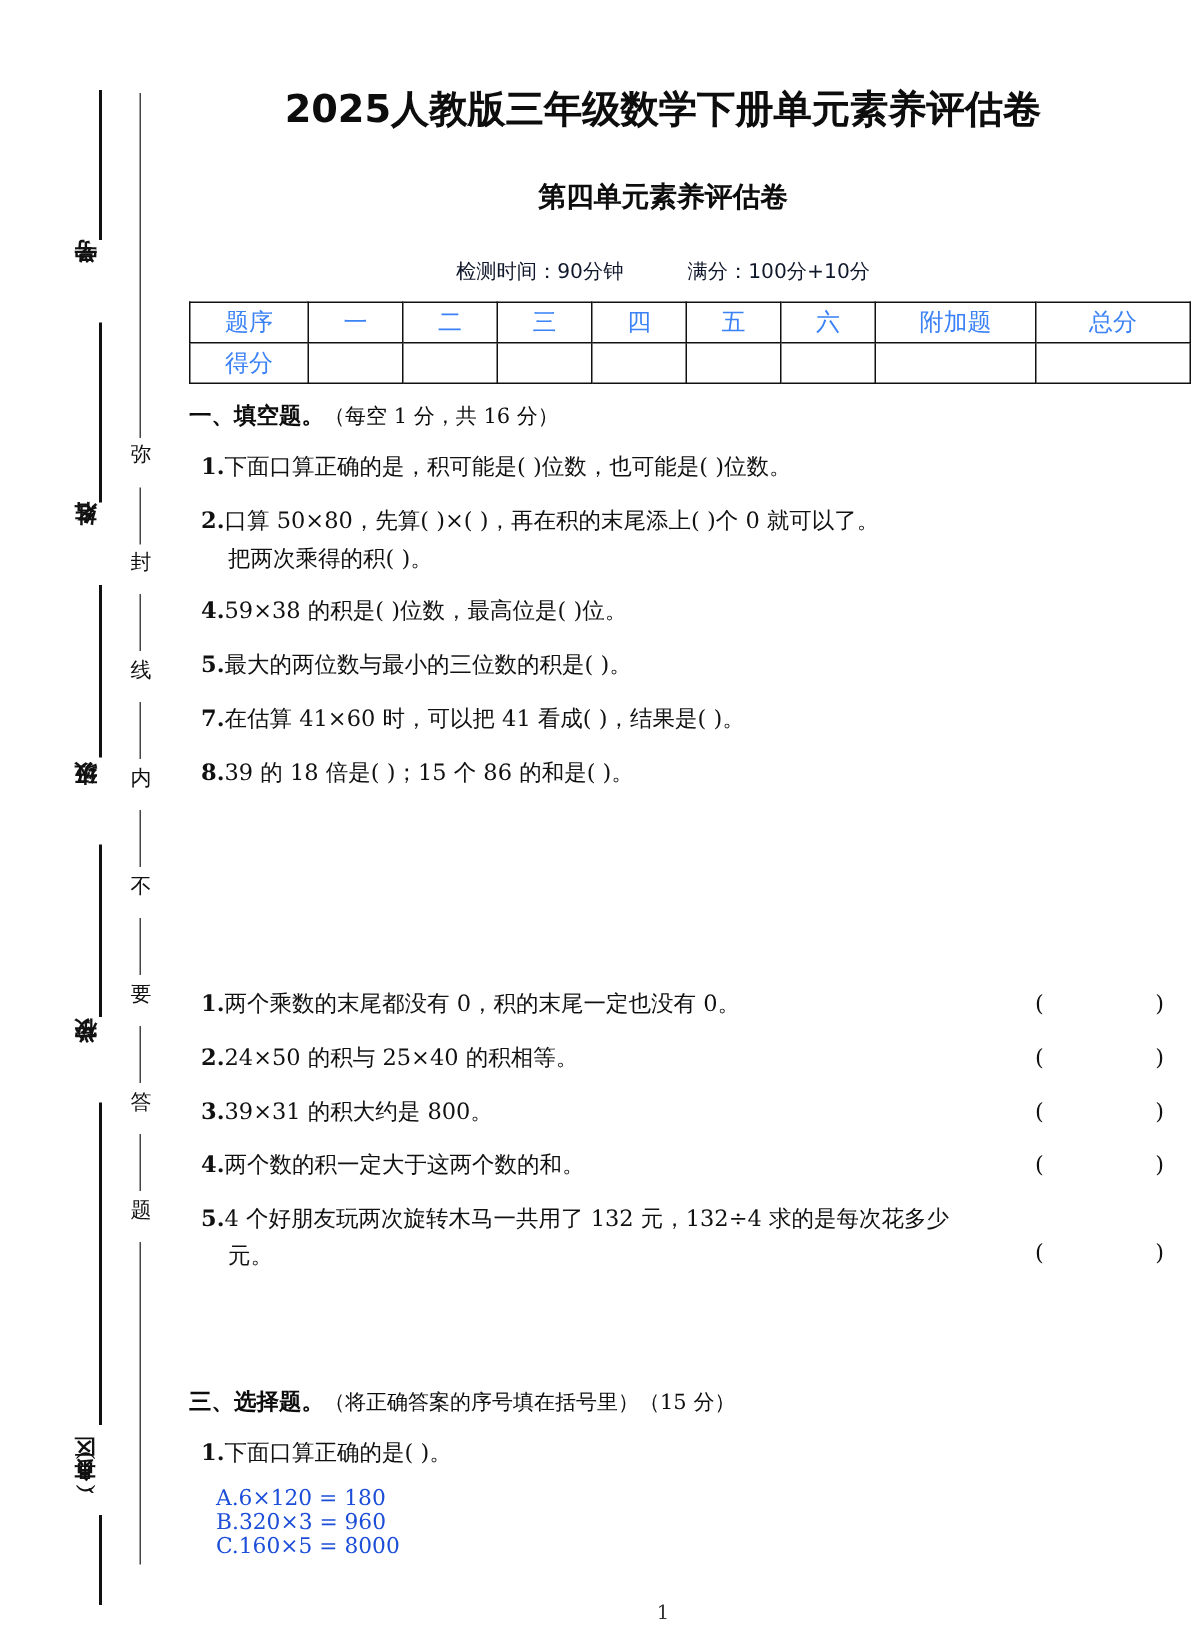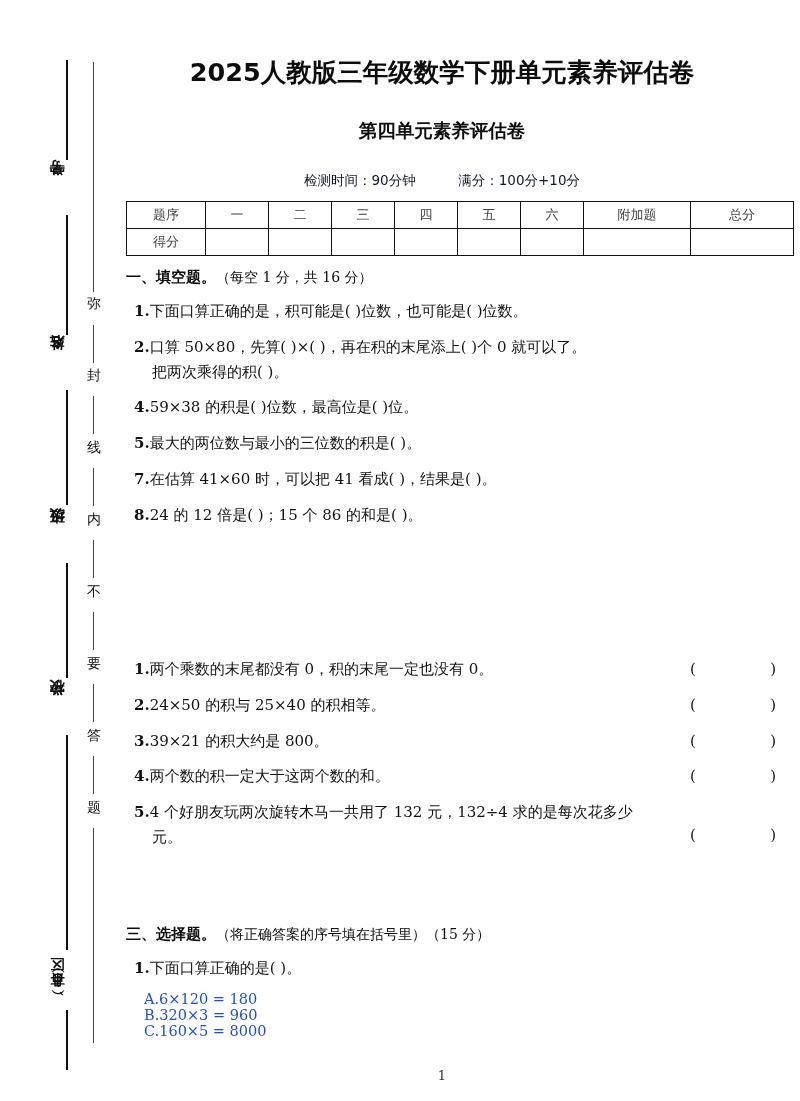--- a/index.html
+++ b/index.html
@@ -118,22 +118,22 @@
     width: 656px;
     border-collapse: collapse;
     table-layout: fixed;
   }
   .score-table td {
     border: 1.3px solid #111;
     height: 26px;
     text-align: center;
     vertical-align: middle;
     font-family: Liberation Mono, monospace;
-    font-size: 13px;
-    color: #404040;
+    font-size: 16px;
+    color: #3b82f6;
     padding: 0;
   }
   .score-table td.hdr-label { width: 78px; }
   .score-table td.num { width: 62px; }
   .score-table td.extra { width: 106px; }
   .score-table td.total { width: 102px; }
 
   
   .section {
     position: absolute;
@@ -310,21 +310,21 @@
       <div class="q">
         <span class="qnum">5.</span><span>最大的两位数与最小的三位数的积是(        )。</span>
       </div>
 
 
       <div class="q">
         <span class="qnum">7.</span><span>在估算 41×60 时，可以把 41 看成(      )，结果是(        )。</span>
       </div>
 
       <div class="q">
-        <span class="qnum">8.</span><span>24 的 12 倍是(       )；15 个 86 的和是(       )。</span>
+        <span class="qnum">8.</span><span>39 的 18 倍是(       )；15 个 86 的和是(       )。</span>
       </div>
     </div>
 
     <div class="section" style="top:645px;">
 
       <div class="q tf-row">
         <span class="qnum">1.</span><span>两个乘数的末尾都没有 0，积的末尾一定也没有 0。</span>
         <span class="tf-mark">
           <span>(</span>
           <span>)</span>
@@ -333,21 +333,21 @@
 
       <div class="q tf-row">
         <span class="qnum">2.</span><span>24×50 的积与 25×40 的积相等。</span>
         <span class="tf-mark">
           <span>(</span>
           <span>)</span>
         </span>
       </div>
 
       <div class="q tf-row">
-        <span class="qnum">3.</span><span>39×21 的积大约是 800。</span>
+        <span class="qnum">3.</span><span>39×31 的积大约是 800。</span>
         <span class="tf-mark">
           <span>(</span>
           <span>)</span>
         </span>
       </div>
 
       <div class="q tf-row">
         <span class="qnum">4.</span><span>两个数的积一定大于这两个数的和。</span>
         <span class="tf-mark">
           <span>(</span>

